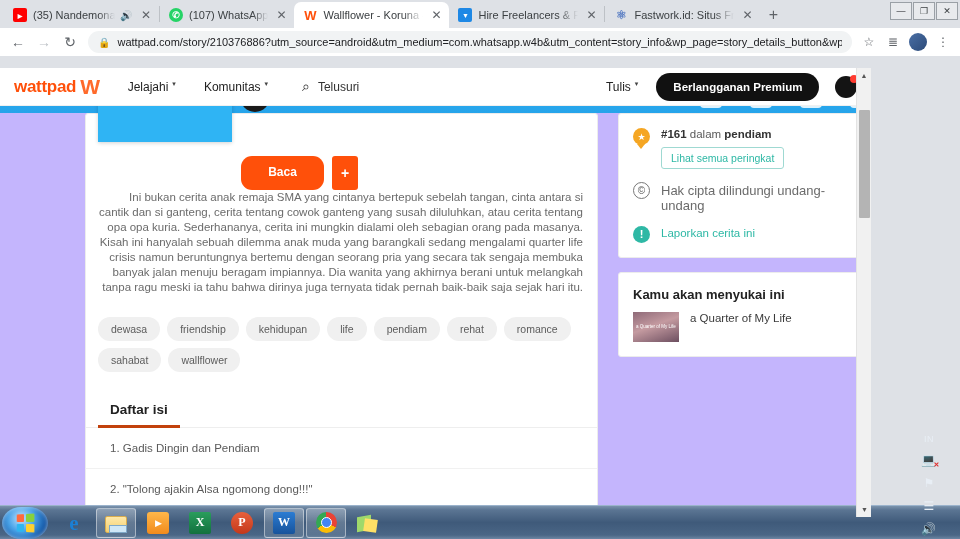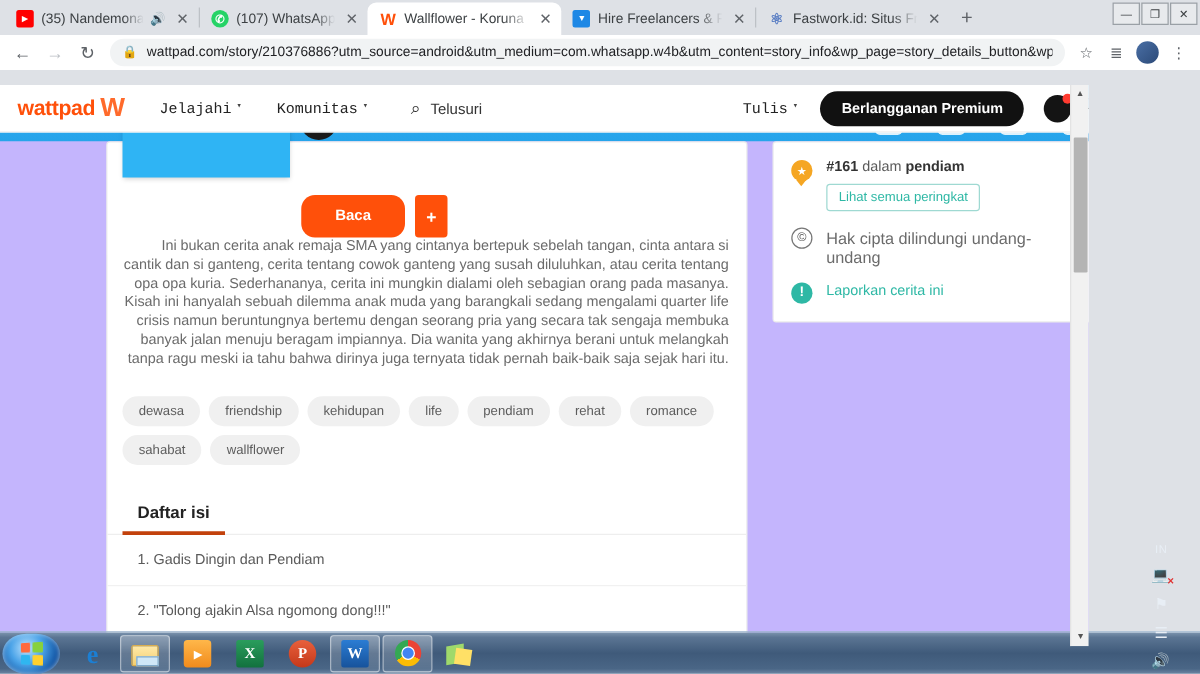--- a/index.html
+++ b/index.html
@@ -141,21 +141,21 @@
   }
   .wplogo {
     font-size: 17px; font-weight: 700; color: #ff500a;
     letter-spacing: -.3px; display: flex; align-items: center; gap: 2px;
   }
   .wplogo .wmark {
     font-size: 21px; font-weight: 900; color: #ff6a2b; margin-left: 2px;
   }
   .navlink {
     font-size: 12px; color: #222; margin-left: 28px;
-    display: flex; align-items: flex-start; gap: 4px; font-family: Liberation Mono, monospace;
+    display: flex; align-items: flex-start; gap: 4px;
   }
   .caret { font-size: 7px; color: #444; }
   .navsearch {
     display: flex; align-items: center; gap: 8px; margin-left: 34px;
     color: #444;
   }
   .navsearch .sicon { font-size: 14px; color: #333; }
   .navsearch .stext { font-size: 12px; color: #333; }
   .nav-right {
     margin-left: auto; display: flex; align-items: center; gap: 0;
@@ -582,20 +582,27 @@
           <div class="side-row">
             <span class="circ-ic">©</span>
             <span class="side-txt">Hak cipta dilindungi undang-undang</span>
           </div>
           <div class="side-row" style="margin-bottom:0;">
             <span class="alert-ic">!</span>
             <span class="side-link">Laporkan cerita ini</span>
           </div>
         </div>
 
+        <div class="card">
+          <div class="side-title">Kamu akan menyukai ini</div>
+          <div class="rec-item">
+            <span class="rec-cover">a Quarter of My Life</span>
+            <span class="rec-title">a Quarter of My Life</span>
+          </div>
+        </div>
 
       </div>
     </div>
 
     <div class="pscroll">
       <div class="arrow">▲</div>
       <div class="thumb"></div>
       <div class="arrow" style="position:absolute;bottom:0;left:0;width:15px;">▼</div>
     </div>
 

